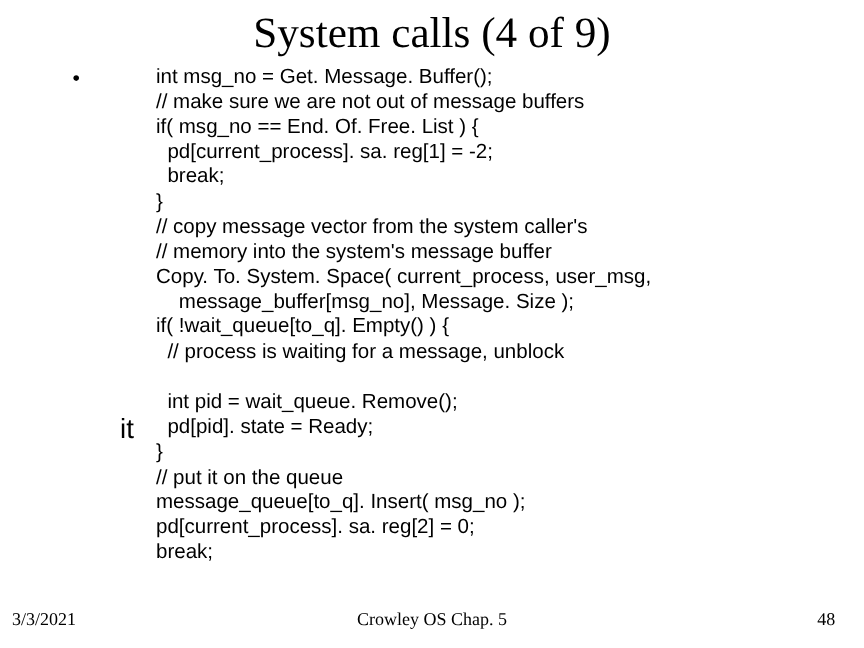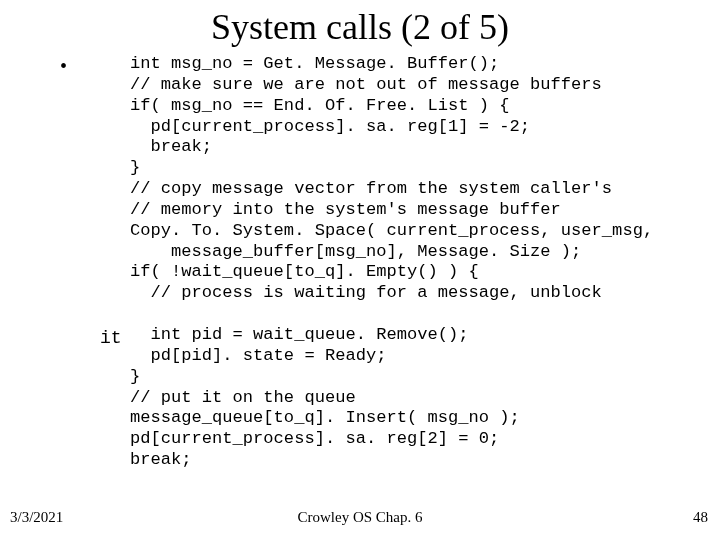--- a/index.html
+++ b/index.html
@@ -31,31 +31,31 @@
     position: absolute;
     left: 60px;
     top: 56px;
     font-size: 20px;
     line-height: 1;
   }
   .code {
     position: absolute;
     left: 130px;
     top: 54px;
-    font-family: Liberation Mono, monospace;
+    font-family: Liberation Sans, sans-serif;
     font-size: 17.1px;
     line-height: 1.22;
     white-space: pre;
   }
   .it-label {
     position: absolute;
     left: 100px;
-    top: 328px;
-    font-family: Liberation Mono, monospace;
-    font-size: 18px;
+    top: 344px;
+    font-family: Liberation Sans, sans-serif;
+    font-size: 23px;
   }
   .footer {
     position: absolute;
     bottom: 14px;
     left: 0;
     width: 100%;
     font-size: 15px;
   }
   .footer-date {
     position: absolute;
@@ -64,31 +64,31 @@
   }
   .footer-center {
     position: absolute;
     left: 0;
     width: 100%;
     text-align: center;
     bottom: 0;
   }
   .footer-page {
     position: absolute;
-    right: 12px;
+    right: 24px;
     bottom: 0;
     text-align: center;
   }
 </style>
 </head>
 <body>
 
 <div class="slide">
 
-  <div class="title">System calls (2 of 5)</div>
+  <div class="title">System calls (4 of 9)</div>
 
   <div class="bullet">•</div>
 
   <div class="code"><span>int msg_no = Get. Message. Buffer();
 // make sure we are not out of message buffers
 if( msg_no == End. Of. Free. List ) {
   pd[current_process]. sa. reg[1] = -2;
   break;
 }
 // copy message vector from the system caller's
@@ -103,17 +103,17 @@
 }
 // put it on the queue
 message_queue[to_q]. Insert( msg_no );
 pd[current_process]. sa. reg[2] = 0;
 break;</span></div>
 
   <div class="it-label">it</div>
 
   <div class="footer">
     <span class="footer-date">3/3/2021</span>
-    <span class="footer-center">Crowley    OS     Chap. 6</span>
+    <span class="footer-center">Crowley    OS     Chap. 5</span>
     <span class="footer-page">48</span>
   </div>
 
 </div>
 
 </body></html>

